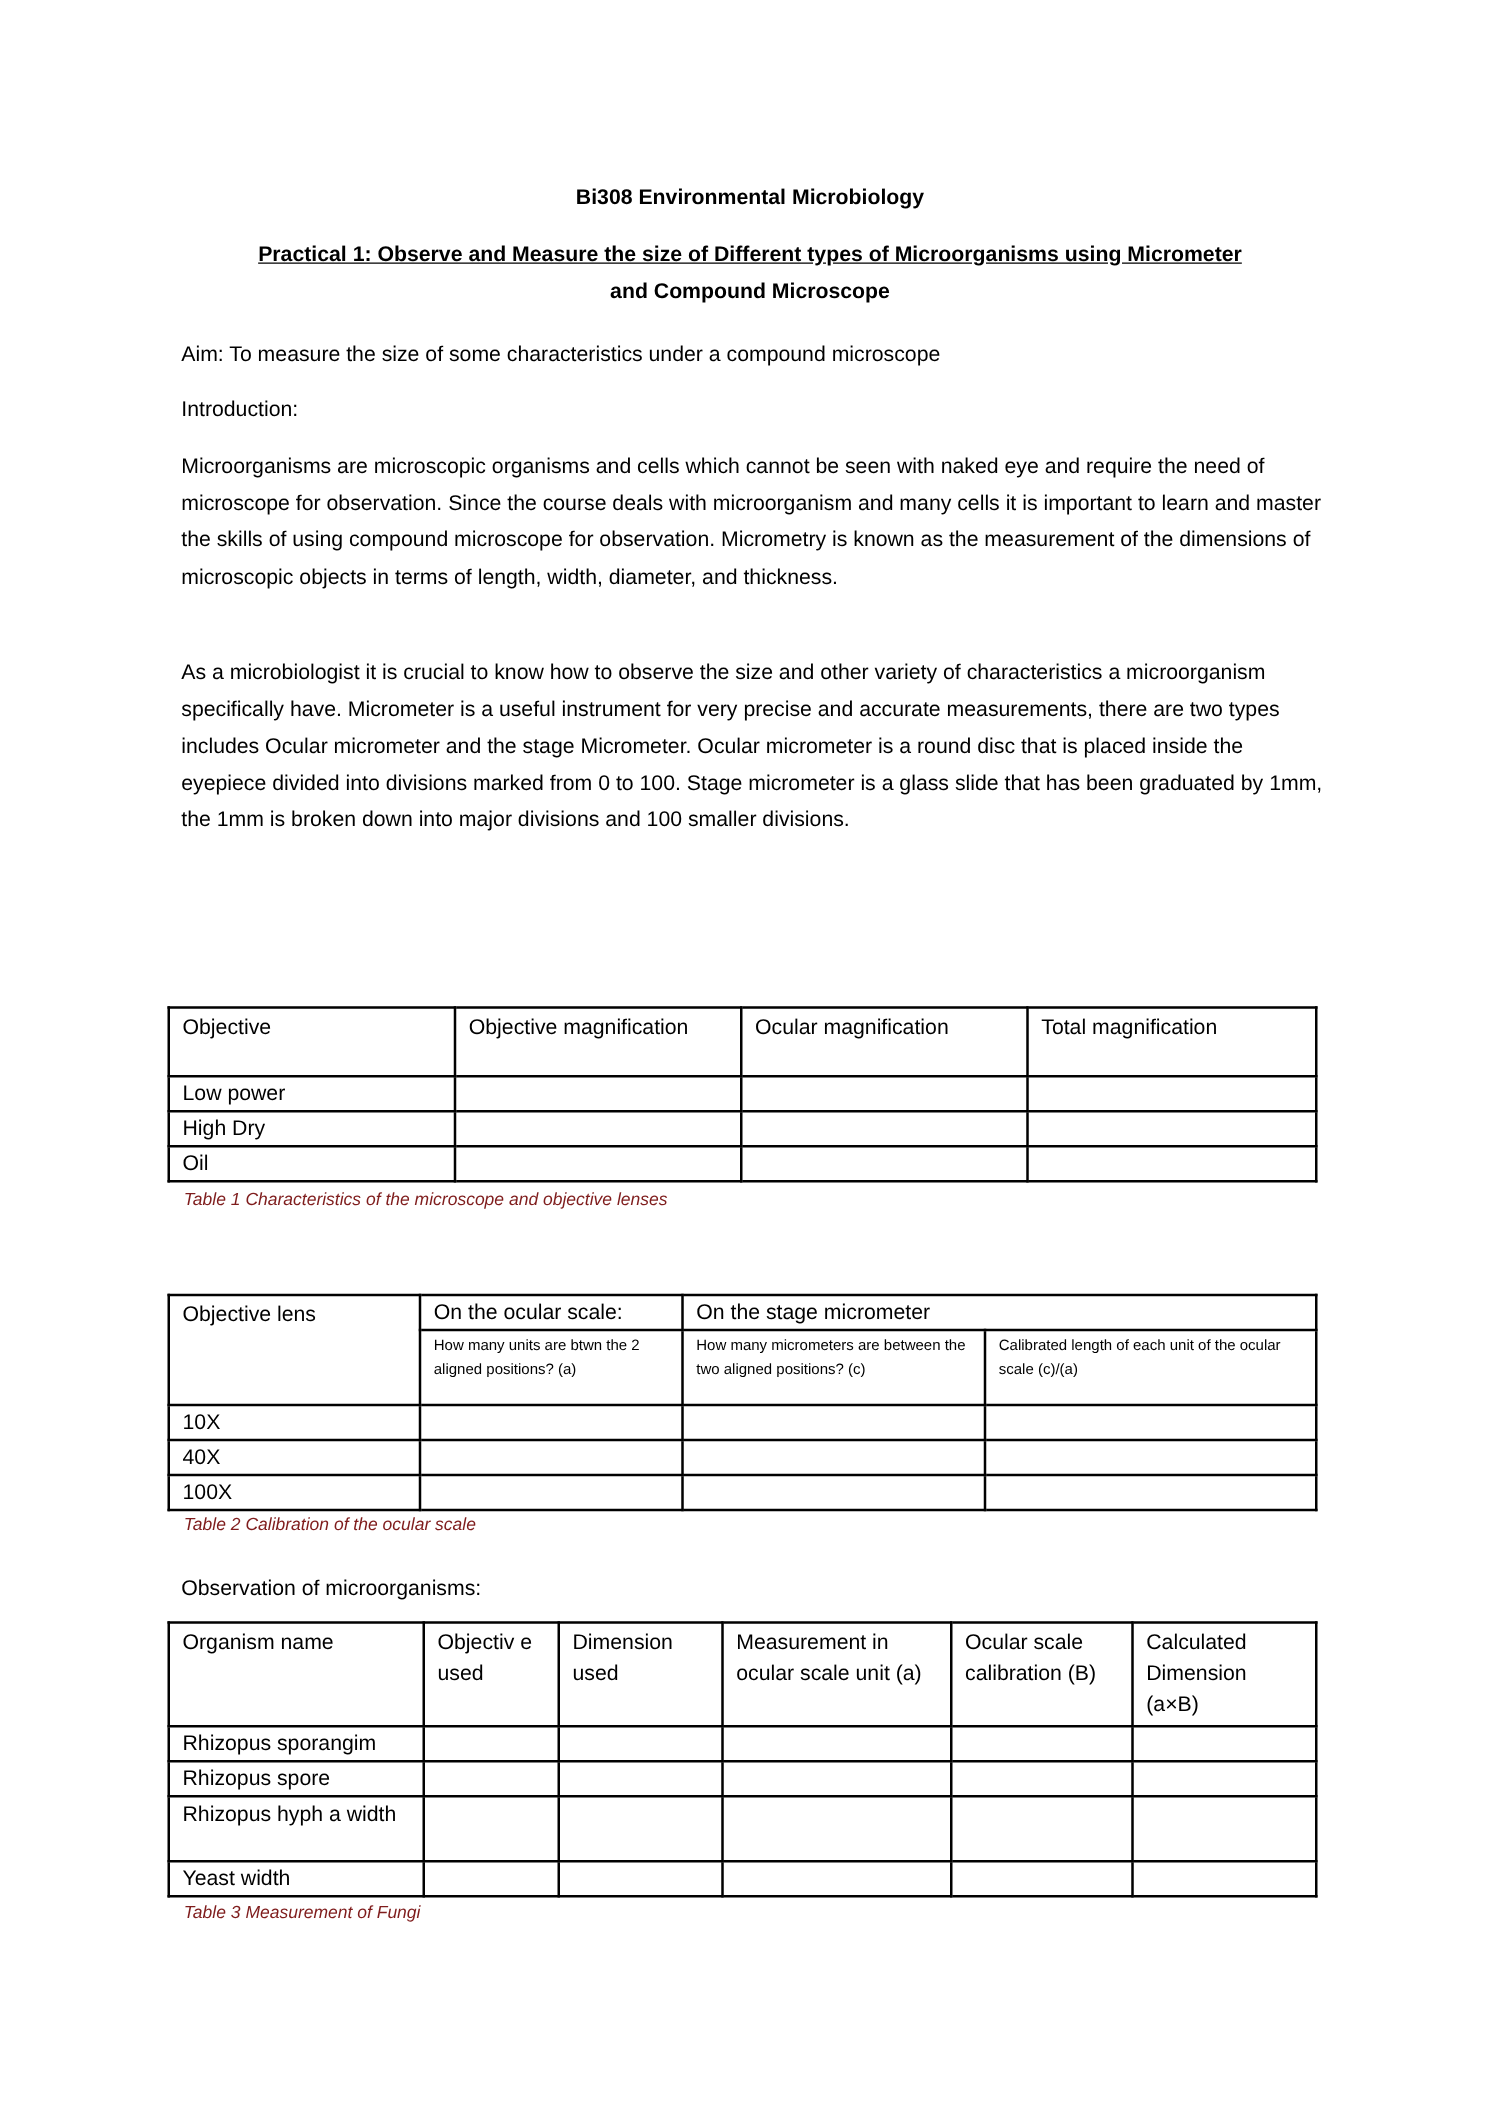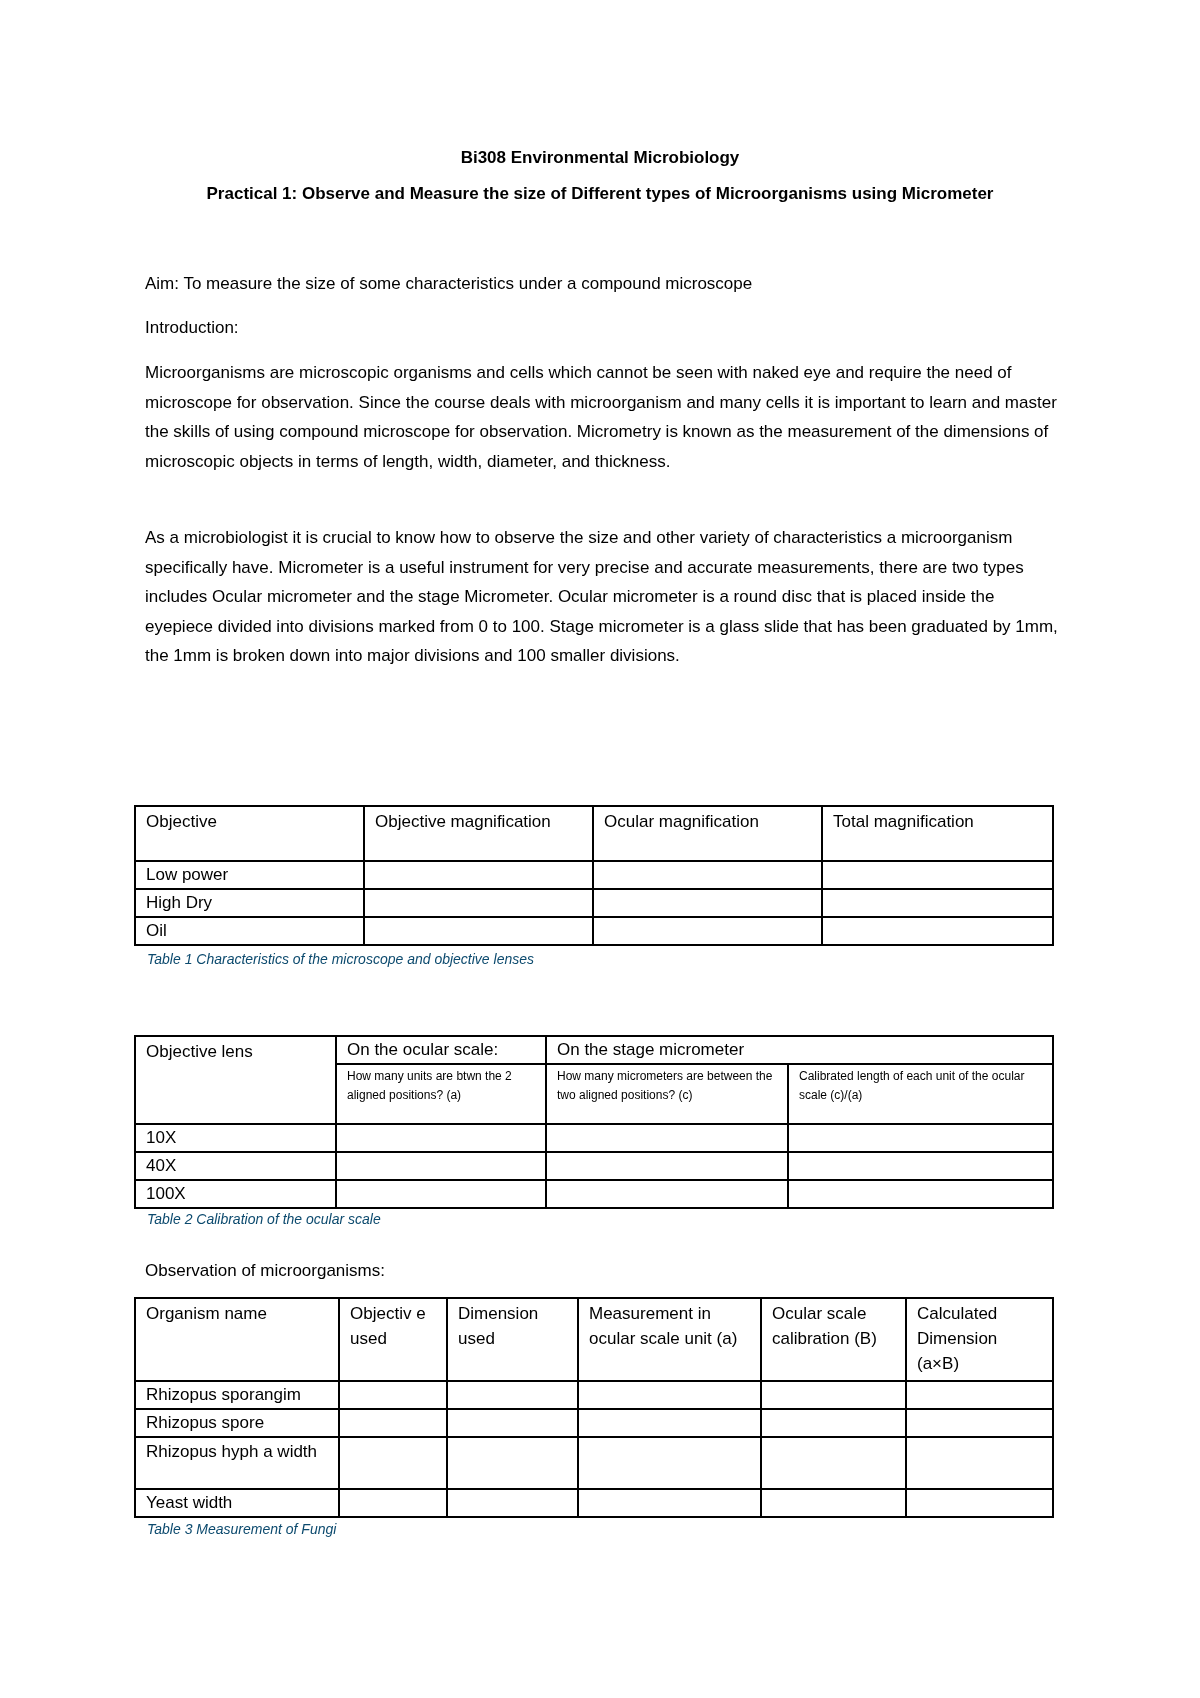--- a/index.html
+++ b/index.html
@@ -8,29 +8,30 @@
   .page { position: absolute; left: 0; top: 0; width: 1200px; height: 1698px; }
   .abs { position: absolute; }
   .title { left: 0; width: 1200px; text-align: center; font-weight: bold; font-size: 17px; }
   .body-text { left: 145px; width: 920px; font-size: 17px; line-height: 29.5px; }
   .para { left: 145px; width: 920px; font-size: 17px; line-height: 29.5px; text-align: left; }
   table.grid { position: absolute; border-collapse: collapse; table-layout: fixed; }
   table.grid td { border: 2px solid #000; padding: 2px 10px; vertical-align: top;
                   font-size: 17px; line-height: 25px; }
   table.grid td.small { font-size: 12px; line-height: 19px; padding-top: 2px; }
   .bold { font-weight: normal; }
-  .caption { left: 147px; font-style: italic; font-size: 14px; color: #0c4a6e; }
+  .caption { left: 147px; font-style: italic; font-size: 14px; color: #7f1d1d; }
 </style>
 </head>
 <body>
 
 <div class="page">
 
   <div class="abs title" style="top:148px;">Bi308 Environmental Microbiology</div>
-  <div class="abs title" style="top:184px;">Practical 1: Observe and Measure the size of Different types of Microorganisms using Micrometer</div>
+  <div class="abs title" style="top:194px;text-decoration:underline;">Practical 1: Observe and Measure the size of Different types of Microorganisms using Micrometer</div>
+  <div class="abs title" style="top:223px;">and Compound Microscope</div>
 
   <div class="abs body-text" style="top:269px;">Aim: To measure the size of some characteristics under a compound microscope</div>
   <div class="abs body-text" style="top:313px;">Introduction:</div>
 
   <div class="abs para" style="top:358px; width:915px;">Microorganisms are microscopic organisms and cells which cannot be seen with naked eye and require the need of microscope for observation. Since the course deals with microorganism and many cells it is important to learn and master the skills of using compound microscope for observation.  Micrometry is known as the measurement of the dimensions of microscopic objects in terms of length, width, diameter, and thickness.</div>
   <div class="abs para" style="top:523px; width:922px;">As a microbiologist it is crucial to know how to observe the size and other variety of characteristics a microorganism specifically have. Micrometer is a useful instrument for very precise and accurate measurements, there are two types includes Ocular micrometer and the stage Micrometer. Ocular micrometer is a round disc that is placed inside the eyepiece divided into divisions marked from 0 to 100. Stage micrometer is a glass slide that has been graduated by 1mm, the 1mm is broken down into major divisions and 100 smaller divisions.</div>
 
 
   <table class="grid" style="left:134px; top:805px; width:918px;">
     <colgroup>

